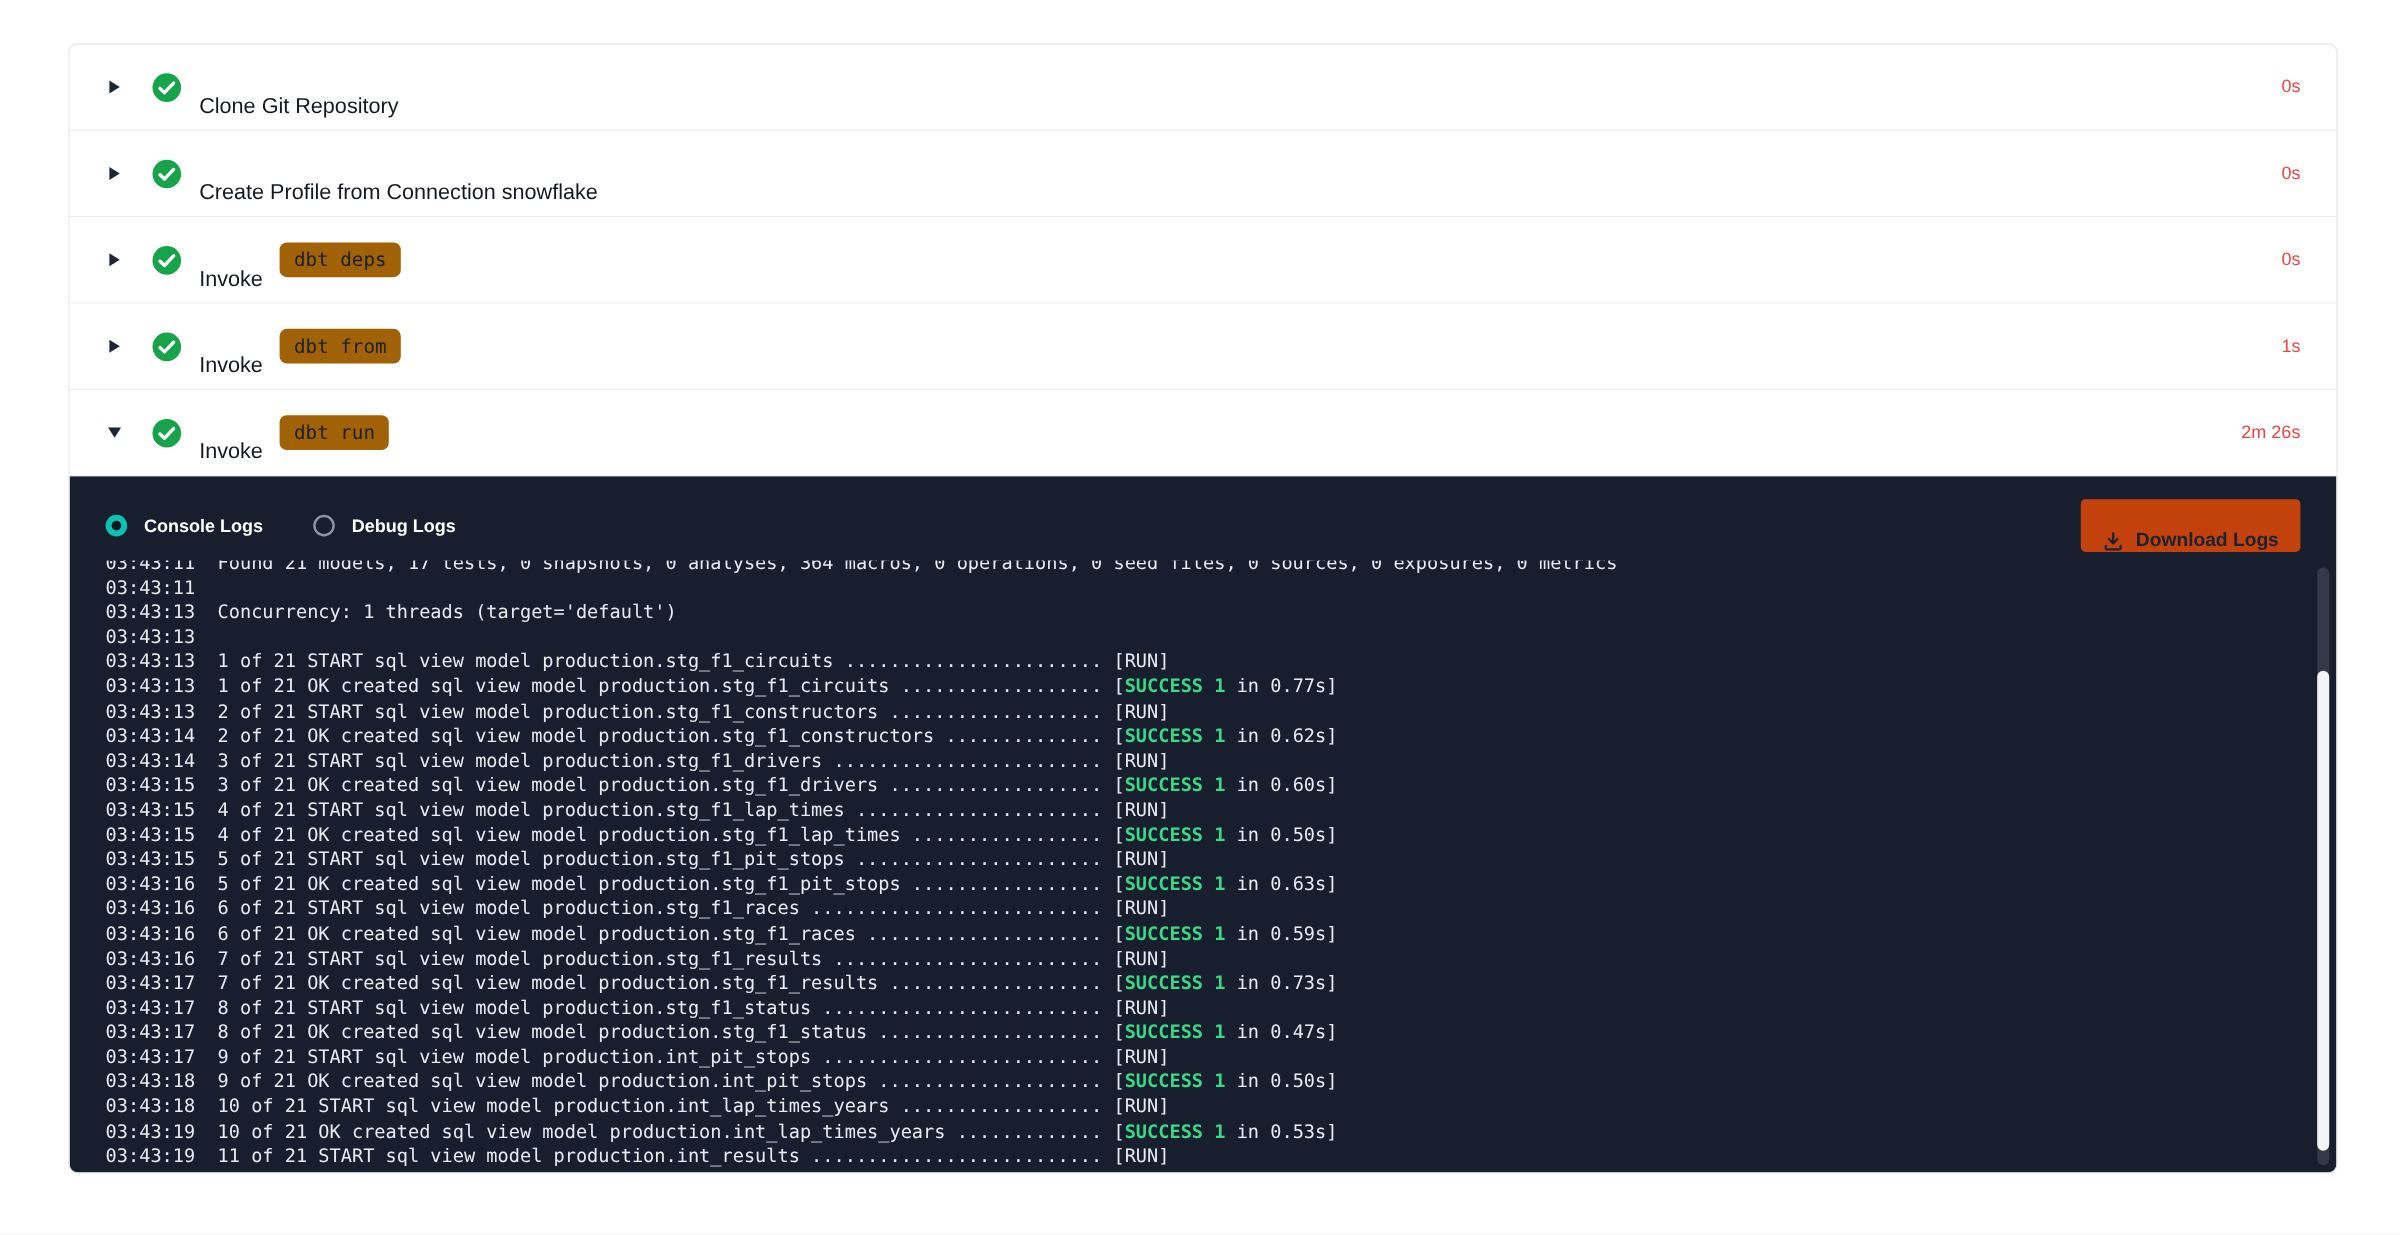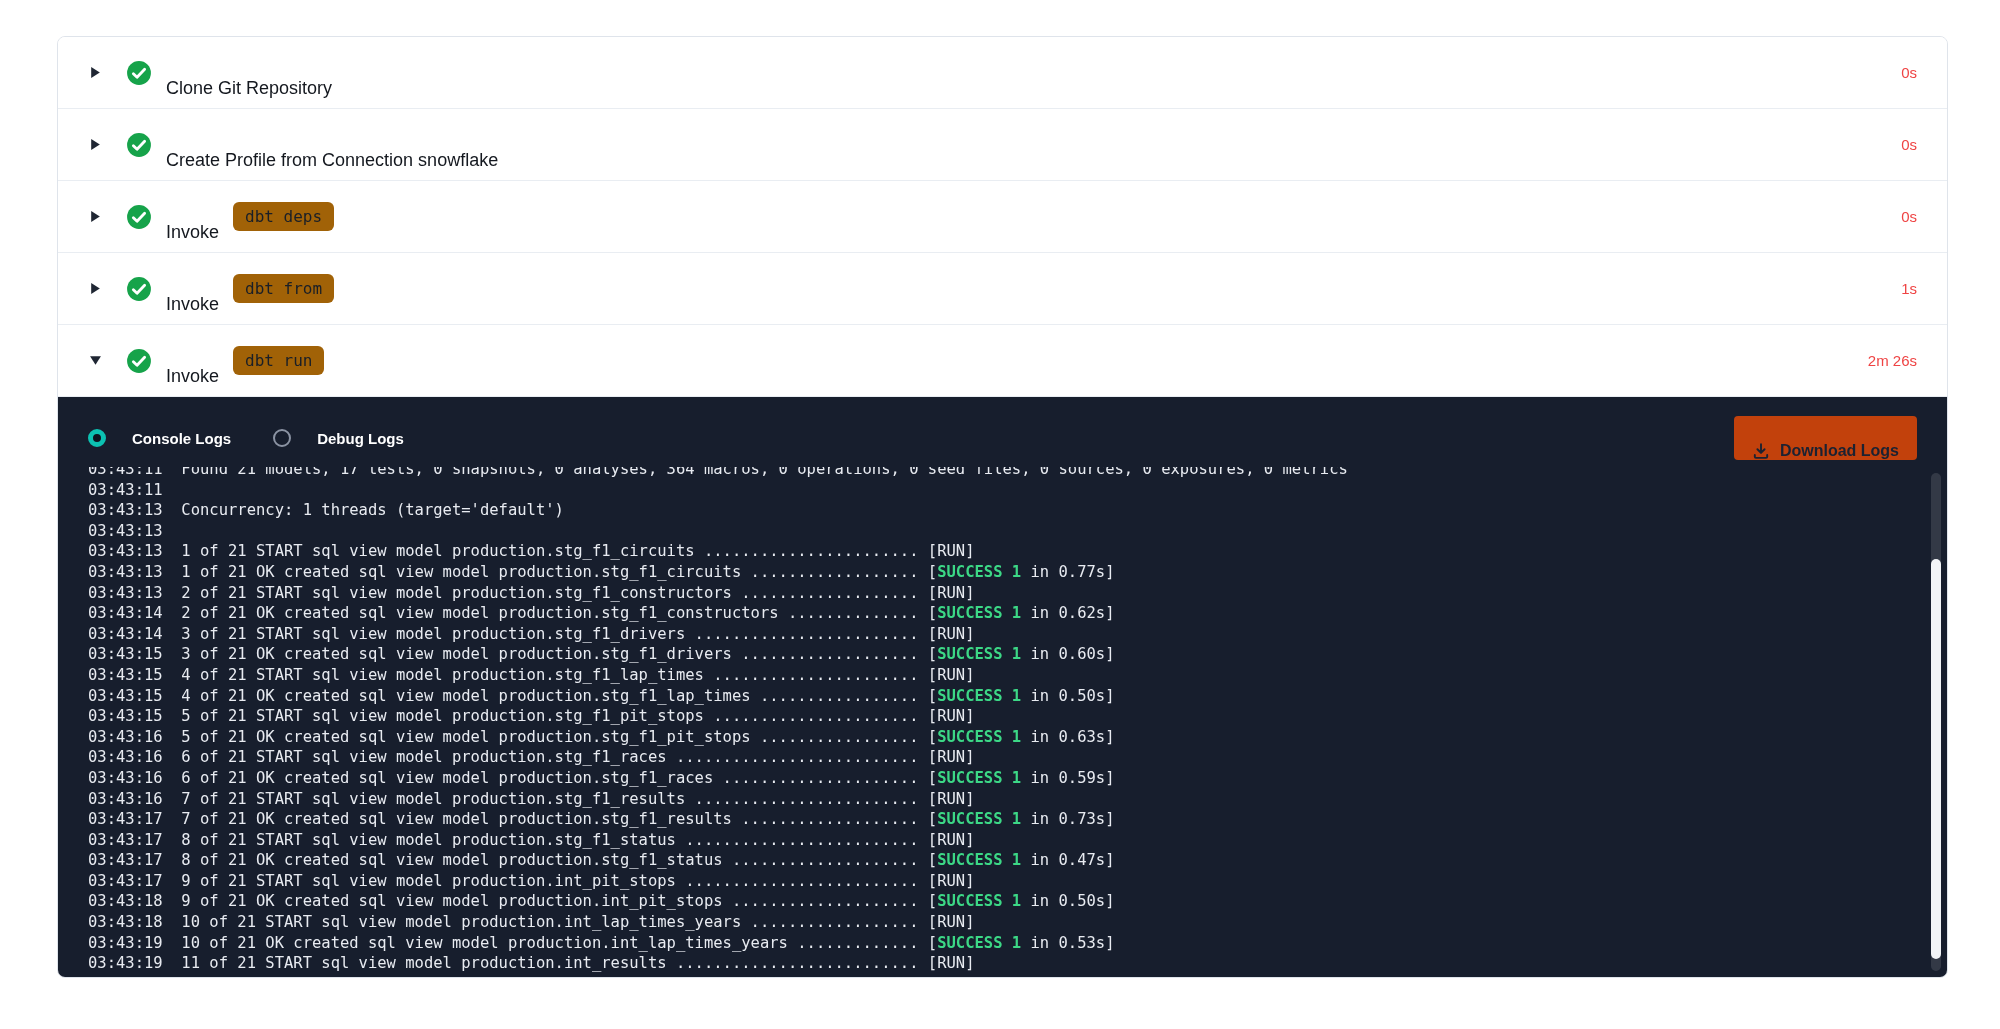--- a/index.html
+++ b/index.html
@@ -25,21 +25,21 @@
   .check { margin-right:14px; display:flex; color:var(--green); }
   .step-title { font-size:18px; font-weight:400; color:#14181f;margin-top:32px; }
   .cmd-pill {
     margin-left:14px; background:#a16207; border-radius:6px; padding:5px 12px;
     font-family:"DejaVu Sans Mono", monospace; font-size:16px; color:#1a1f27;
   }
   .duration { margin-left:auto; font-size:15px; color:#ef4444; }
 
   .log-panel { background:#171e2d; height:580px; }
   .log-header { height:70px; display:flex; align-items:center; padding:12px 30px 0 30px; }
-  .radio { display:flex; align-items:center; gap:26px; margin-right:42px; cursor:pointer; }
+  .radio { display:flex; align-items:center; gap:14px; margin-right:42px; cursor:pointer; }
   .radio .dot { width:18px; height:18px; border-radius:50%; border:2px solid #8b93a3; background:transparent; flex:none; }
   .radio.selected .dot { border:5px solid var(--teal); background:#0e1420; }
   .radio-label { color:#ffffff; font-size:15px; font-weight:700; }
   .download-btn {
     margin-left:auto; height:44px; background:#c2410c; color:#1b2232; border:none;
     border-radius:4px; padding:0 18px; font-family:inherit; font-size:16px; font-weight:600;
     display:flex; align-items:flex-end; gap:10px; cursor:pointer;
   }
   .log-body { position:relative; height:510px; overflow:hidden; padding:0 46px 16px 30px; }
   .log-lines {

